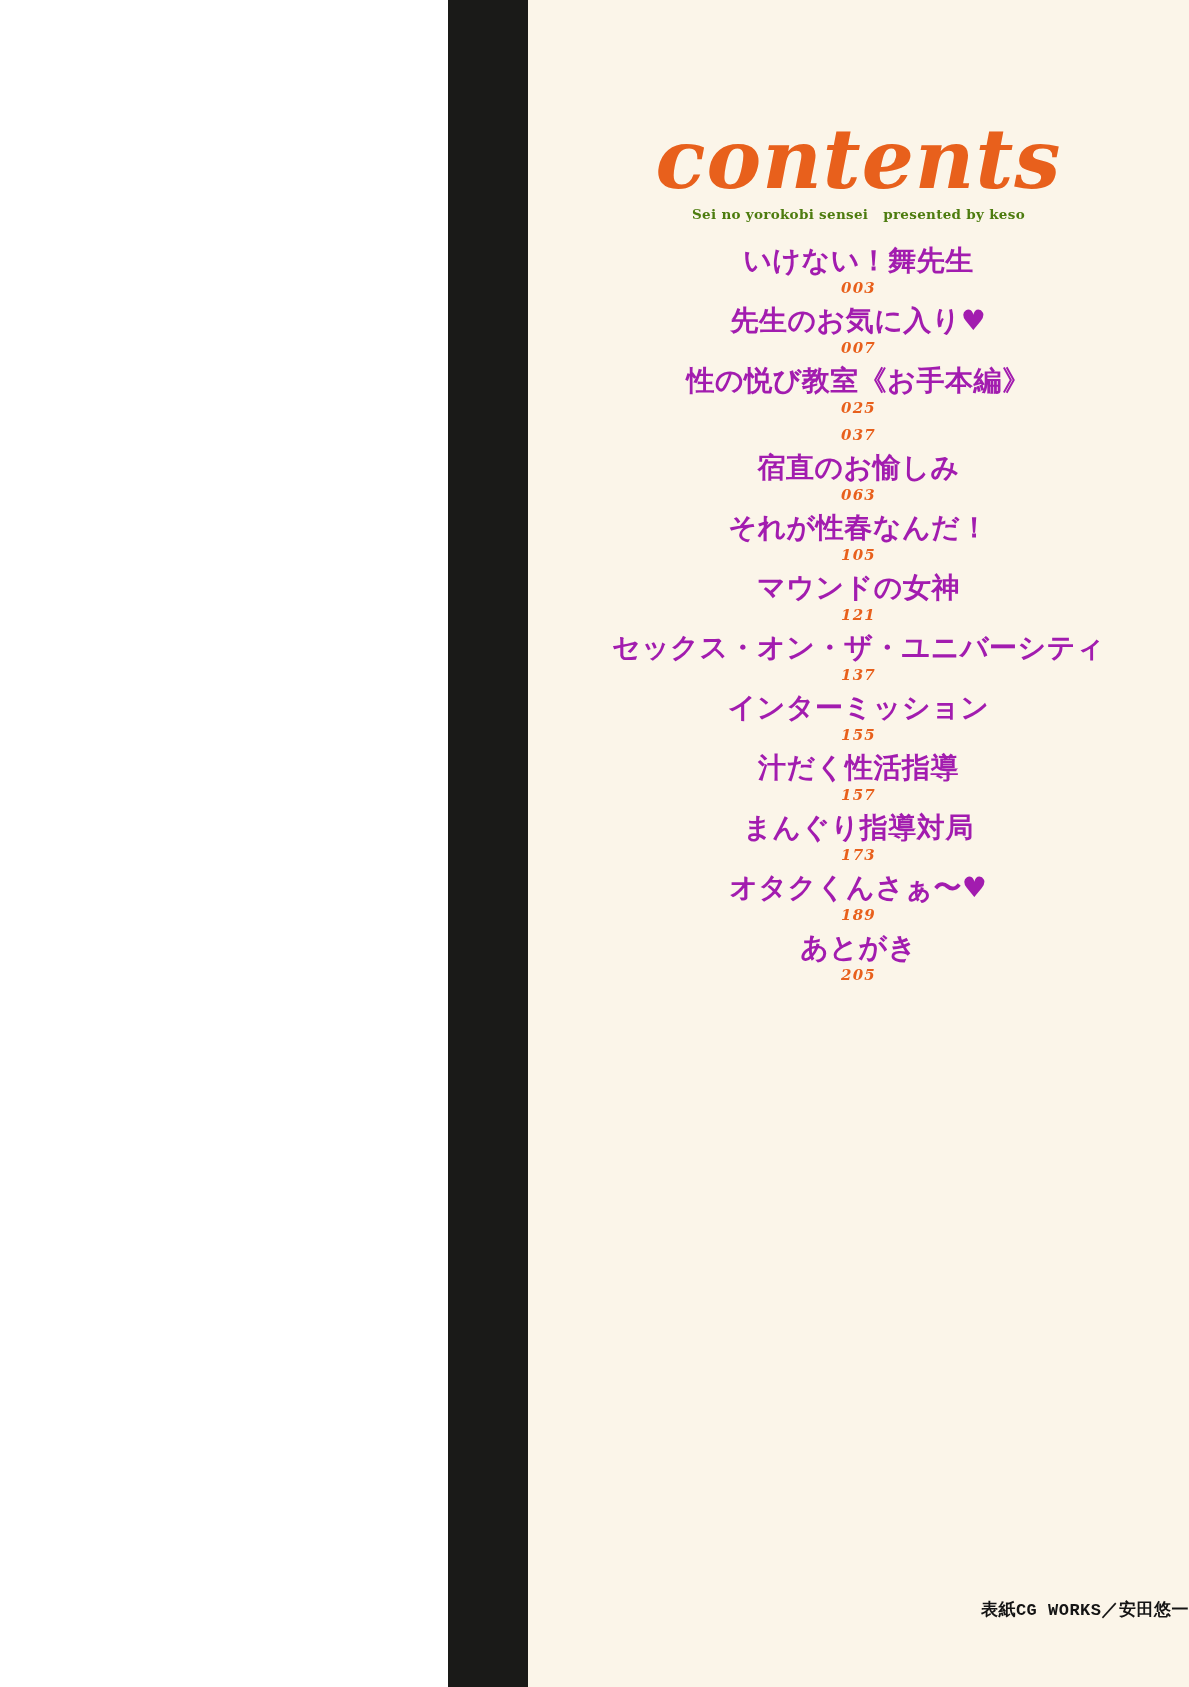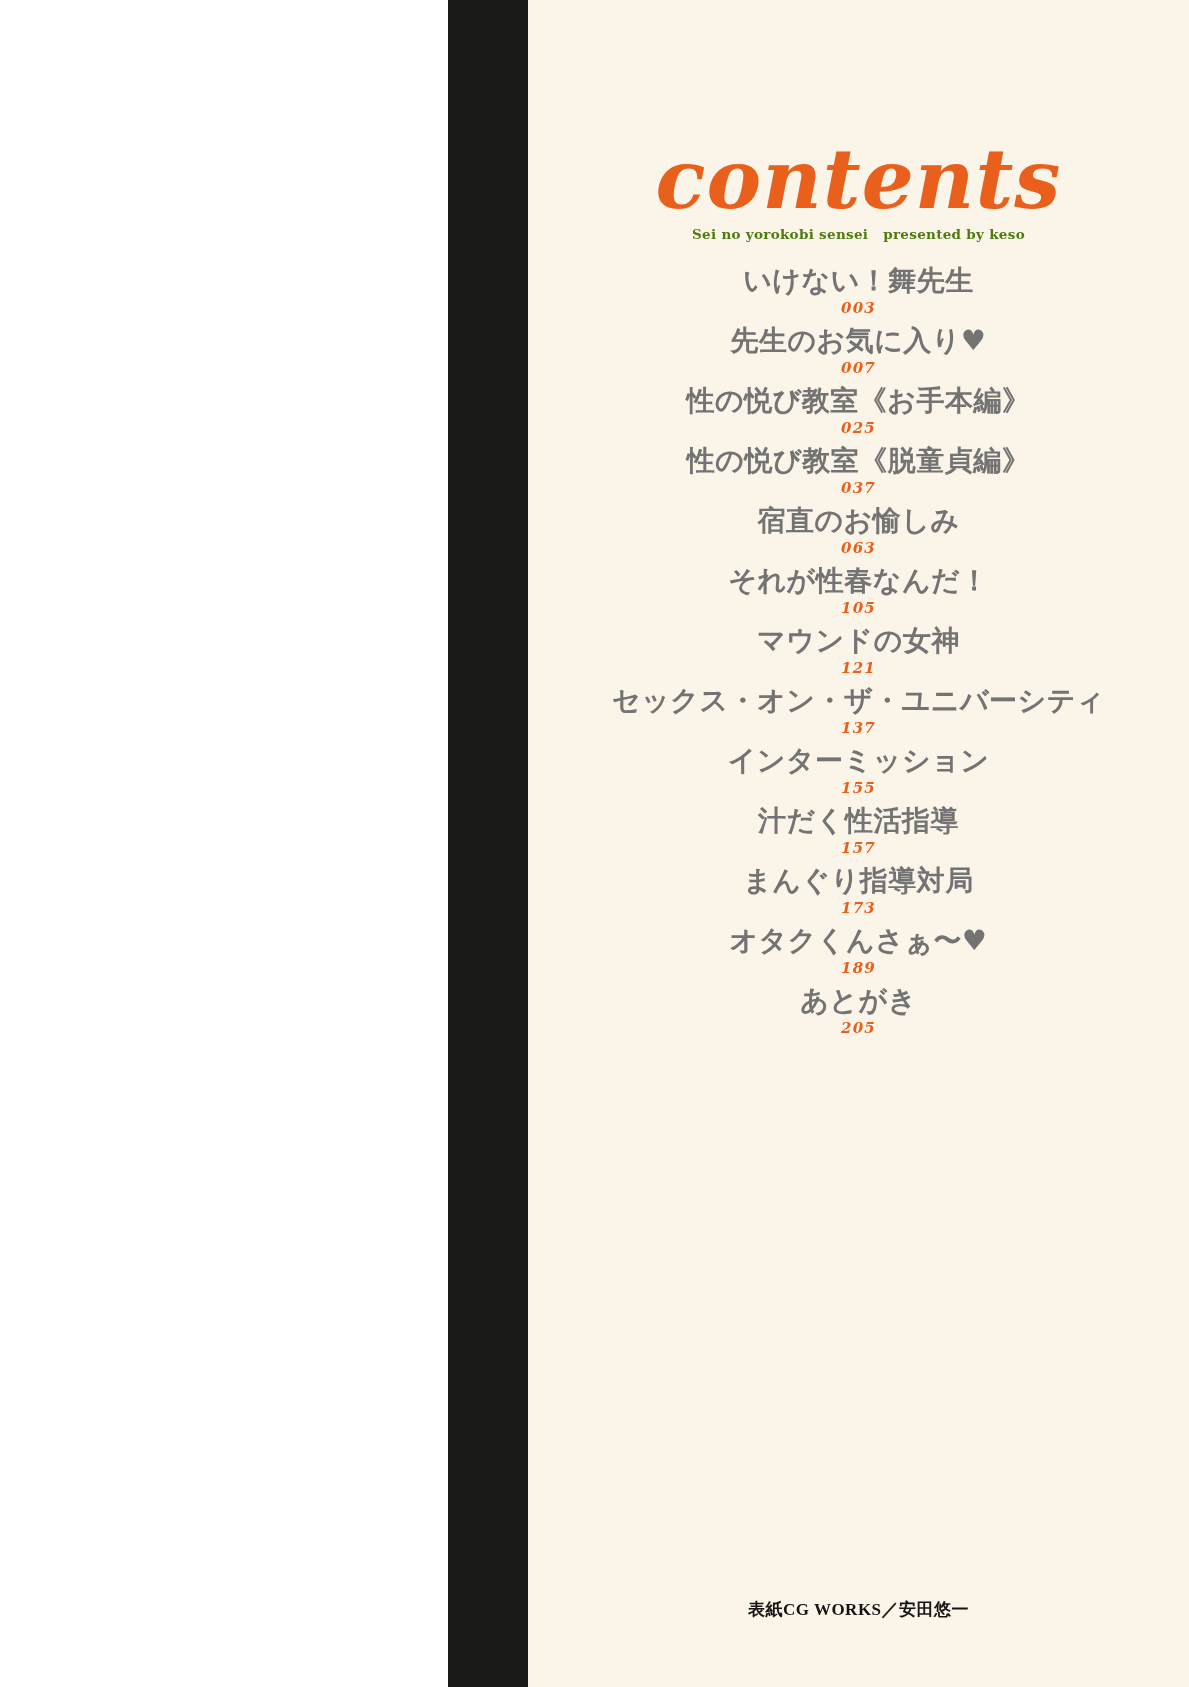--- a/index.html
+++ b/index.html
@@ -38,21 +38,20 @@
     background: #fbf5e9;
     position: relative;
   }
   .toc-wrap {
     position: absolute;
     left: 0;
     right: 0;
     top: 118px;
     display: flex;
     flex-direction: column;
-    margin-top: 20px;
   }
   .contents-title {
     font-family: "DejaVu Serif", serif;
     font-style: italic;
     font-weight: 700;
     font-size: 82px;
     line-height: 1;
     color: #e8601c;
     letter-spacing: 1px;
     margin: 0;
@@ -78,43 +77,43 @@
   .toc-item {
     display: flex;
     flex-direction: column;
     align-items: center;
     margin-bottom: 7px;
   }
   .toc-title {
     font-family: "DejaVu Sans", sans-serif;
     font-weight: 700;
     font-size: 28px;
-    color: #737373;
+    color: #a21caf;
     line-height: 1.18;
     letter-spacing: 0.5px;
     text-align: center;
     white-space: nowrap;
   }
   .toc-page {
     font-family: "DejaVu Serif", serif;
     font-style: italic;
     font-weight: 700;
     font-size: 15px;
     color: #e8601c;
     letter-spacing: 1.2px;
     margin-top: 2px;
     text-align: center;
   }
   .credit {
     position: absolute;
     left: 0;
     right: 0;
     bottom: 66px;
-    text-align: center;
-    font-family: Liberation Serif, serif;
+    text-align: right;
+    font-family: Liberation Mono, monospace;
     font-weight: 700;
     font-size: 17px;
     color: #141414;
     letter-spacing: 0.5px;
   }
 </style>
 </head>
 <body>
 
 <div class="page">
@@ -140,21 +139,20 @@
           <span class="toc-title">先生のお気に入り♥</span>
           <span class="toc-page">007</span>
         </li>
 
         <li class="toc-item">
           <span class="toc-title">性の悦び教室《お手本編》</span>
           <span class="toc-page">025</span>
         </li>
 
         <li class="toc-item">
-          <span class="toc-title">性の悦び教室《脱童貞編》</span>
           <span class="toc-page">037</span>
         </li>
 
 
 
         <li class="toc-item">
           <span class="toc-title">宿直のお愉しみ</span>
           <span class="toc-page">063</span>
         </li>
 

